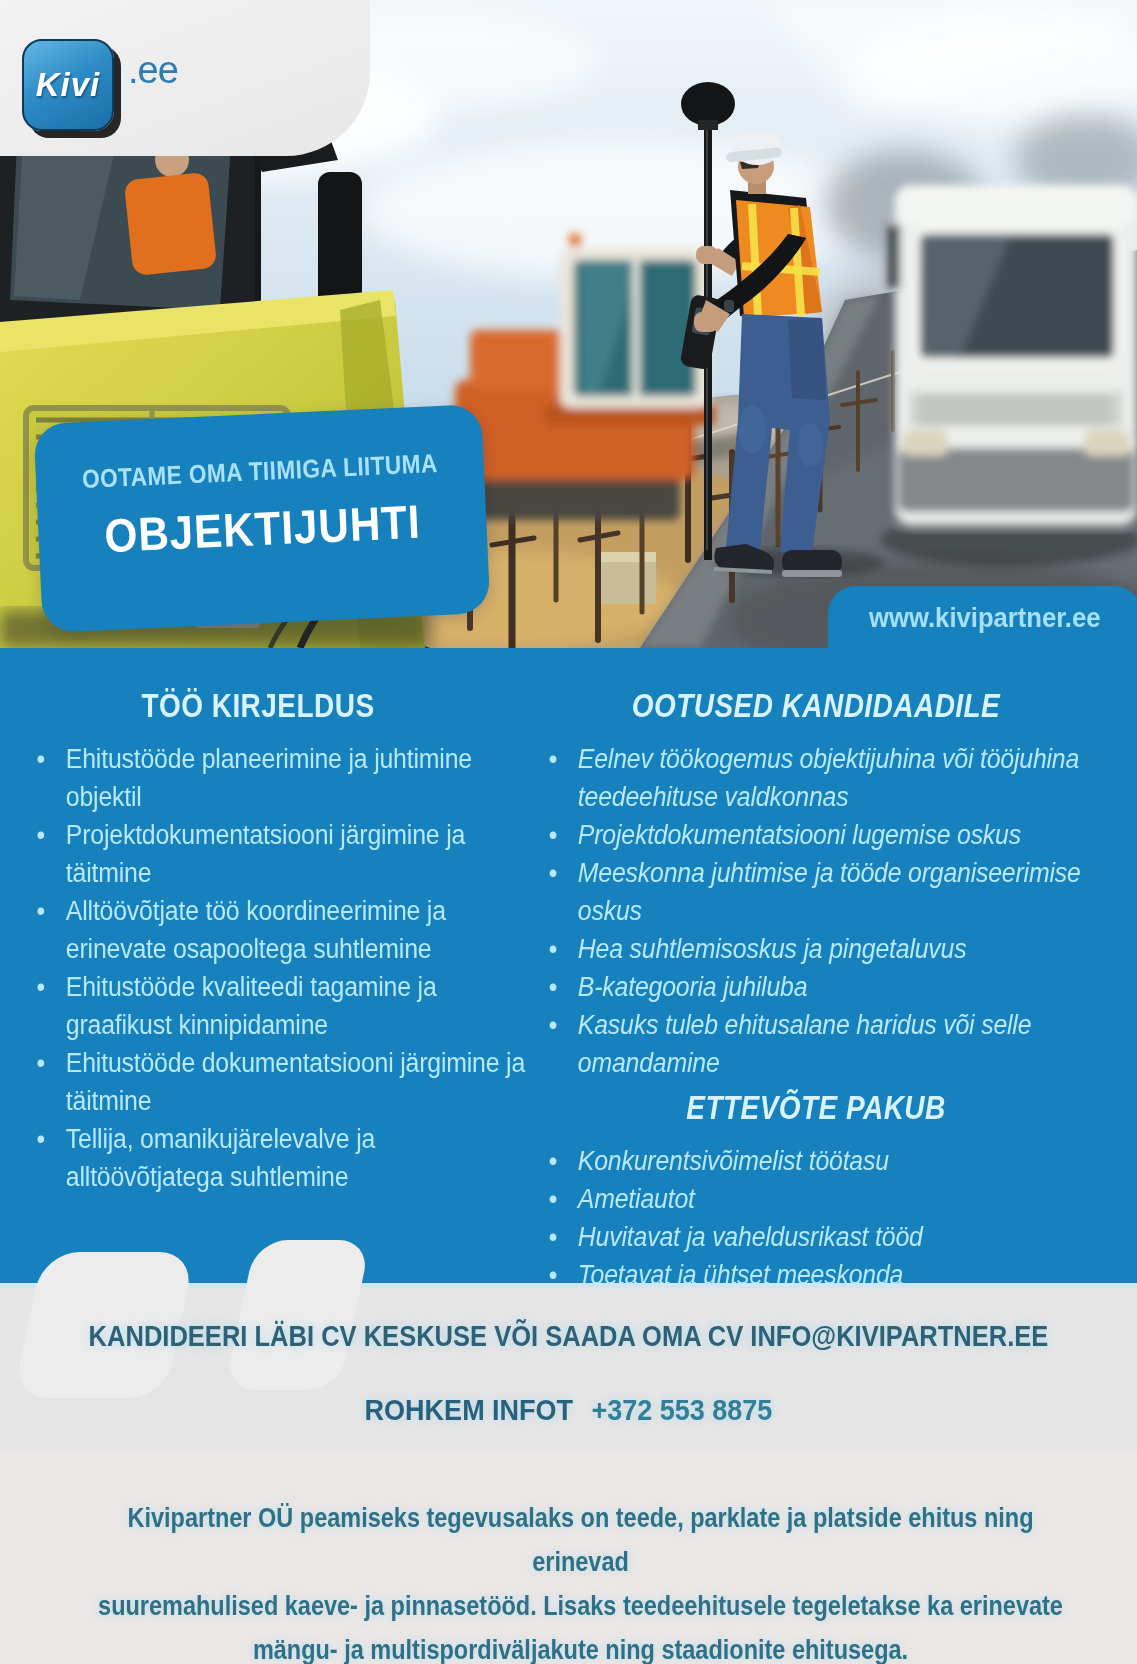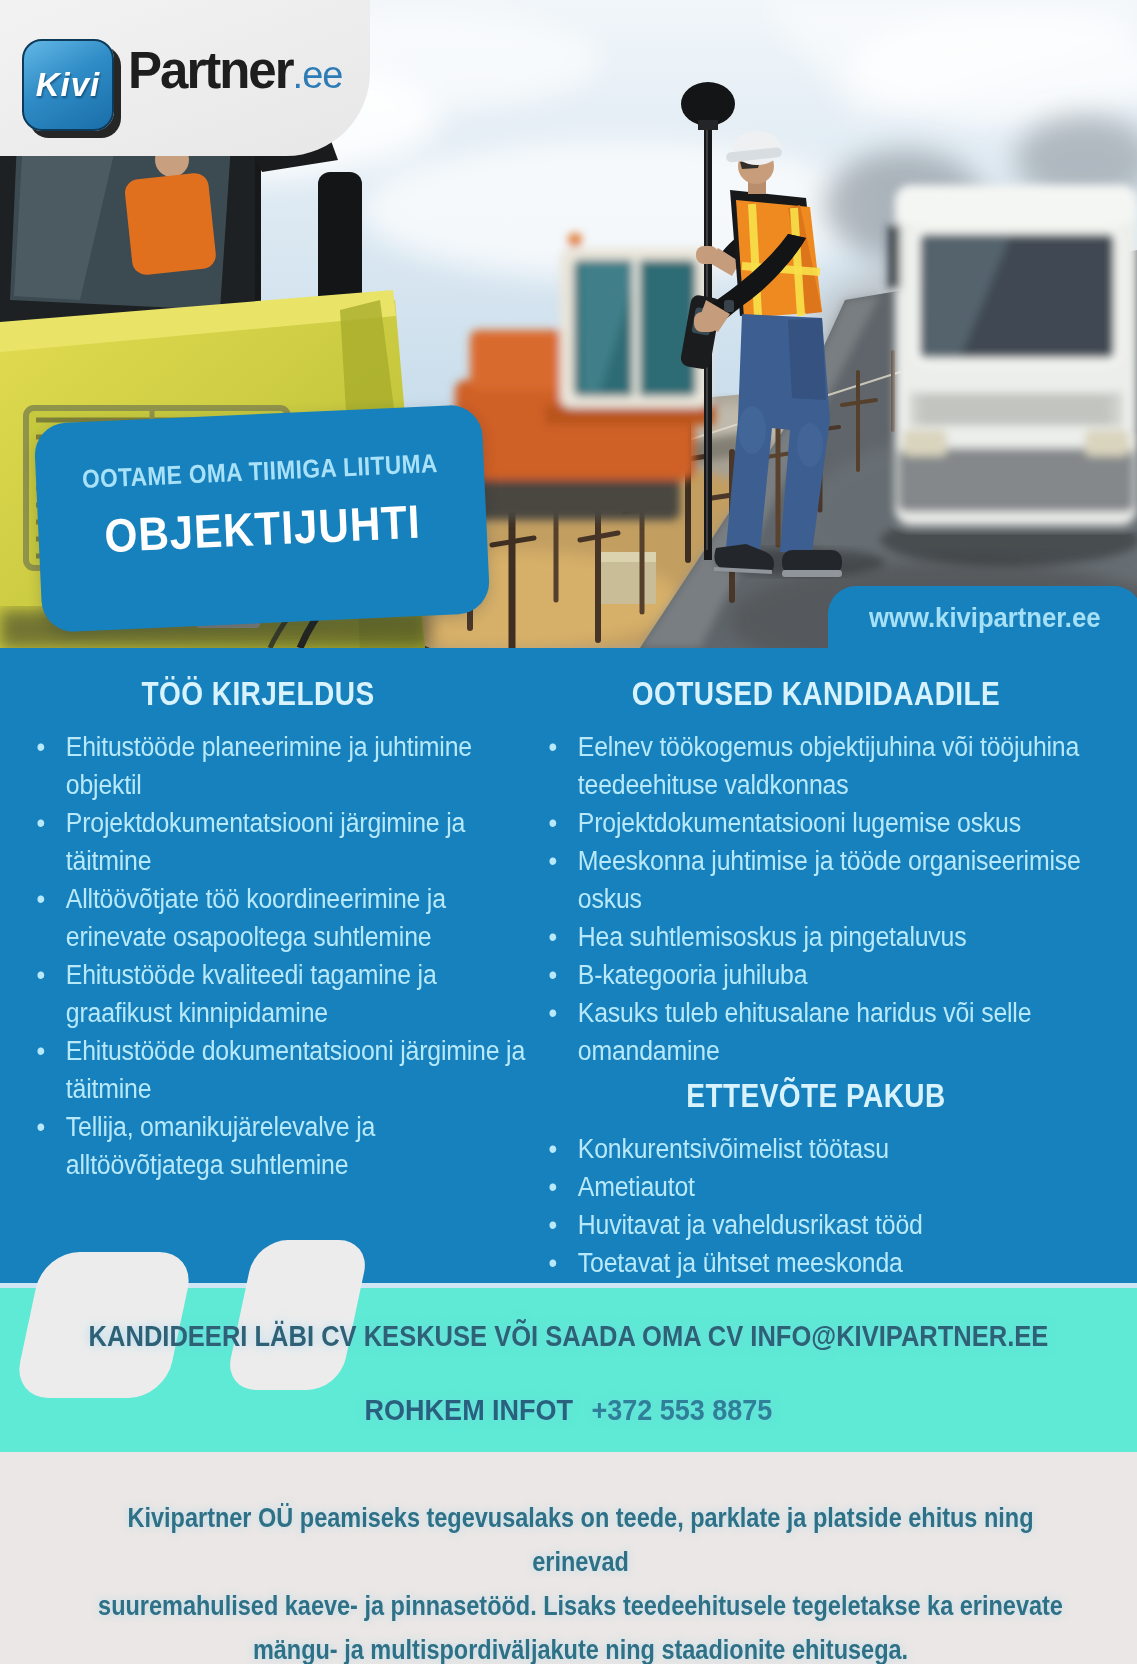--- a/index.html
+++ b/index.html
@@ -35,43 +35,43 @@
               transform:scaleX(.9);letter-spacing:1px;}
 
   
   .www-badge{position:absolute;left:790px;top:586px;width:314px;height:64px;
              background:#1681bd;border-radius:28px 28px 0 0;z-index:3;
              display:flex;align-items:center;justify-content:center;margin-left:38px;}
   .www-badge span{font-size:27px;font-weight:bold;color:#a5e0f6;transform:scaleX(.95);}
 
   
   .content{position:absolute;left:0;top:648px;width:1137px;height:635px;background:#1681bd;}
-  .col{position:absolute;top:0;}
+  .col{position:absolute;top:12px;}
   .col-left{left:18px;width:480px;}
-  .col-right{left:530px;width:572px;}
+  .col-right{left:530px;width:572px;font-style:italic;}
   .content h2{margin:26px 0 14px;text-align:center;font-size:33px;line-height:40px;
               font-weight:bold;color:#d8f3fd;transform:scaleX(.85);letter-spacing:.5px;}
   .content h2.h2-offers{margin-top:6px;}
   .content ul{margin:0;padding:0 0 0 20px;list-style:none;
               transform:scaleX(.92);transform-origin:0 0;width:112%;}
   .content li{position:relative;padding-left:32px;font-size:27px;line-height:38px;
               color:#b7e9fa;letter-spacing:-.2px;}
   .content li::before{content:"•";position:absolute;left:0;top:0;color:#b7e9fa;}
 
   .divider{position:absolute;left:0;top:1283px;width:1137px;height:5px;background:#cfe7f5;}
 
   
   .quote{position:absolute;background:#ececec;z-index:1;}
   .quote-left{left:28px;top:1252px;width:152px;height:146px;border-radius:36px;
               transform:skewX(-12deg);}
   .quote-right{left:240px;top:1240px;width:115px;height:150px;border-radius:32px;
                transform:skewX(-12deg);}
 
   
-  .apply{position:absolute;left:0;top:1288px;width:1137px;height:164px;background:#5eead4;}
+  .apply{position:absolute;left:0;top:1288px;width:1137px;height:164px;background:#e5e5e5;}
   .apply-line{position:relative;z-index:2;margin-top:32px;text-align:center;
               font-size:29px;font-weight:bold;color:#2e6076;transform:scaleX(.88);
               text-shadow:0 0 10px rgba(125,205,240,.55);}
   .info-line{position:relative;z-index:2;margin-top:40px;text-align:center;
              font-size:30px;font-weight:bold;color:#29607e;transform:scaleX(.9);
              text-shadow:0 0 10px rgba(125,205,240,.45);}
   .info-line .phone{color:#2f7f99;margin-left:12px;}
 
   
   .footer{position:absolute;left:0;top:1452px;width:1137px;height:212px;
@@ -276,21 +276,20 @@
       </g>
     </svg>
   </div>
 
   <div class="header-chip">
     <div class="logo">
       <div class="logo-badge">
         <span>Kivi</span>
       </div>
       <div class="logo-word">
-        <span class="logo-partner">Partner</span>
         <span class="logo-ee">.ee</span>
       </div>
     </div>
   </div>
 
   <div class="title-box">
     <div class="title-intro">OOTAME OMA TIIMIGA LIITUMA</div>
     <div class="title-main">OBJEKTIJUHTI</div>
   </div>
 

